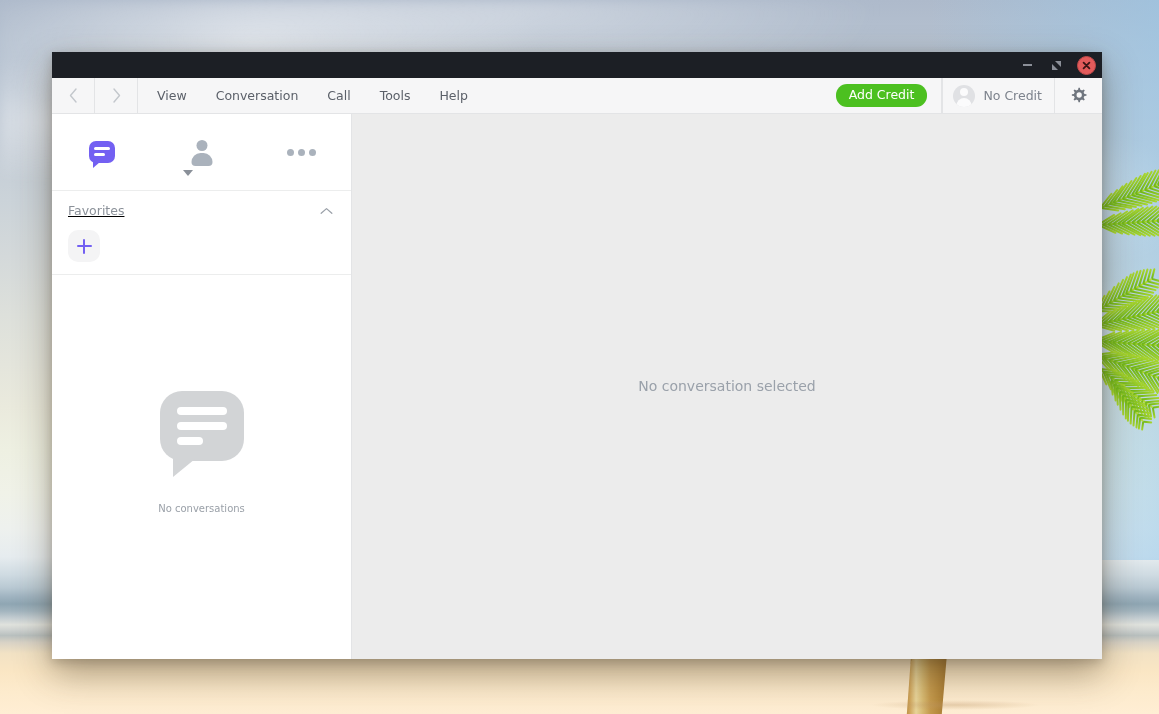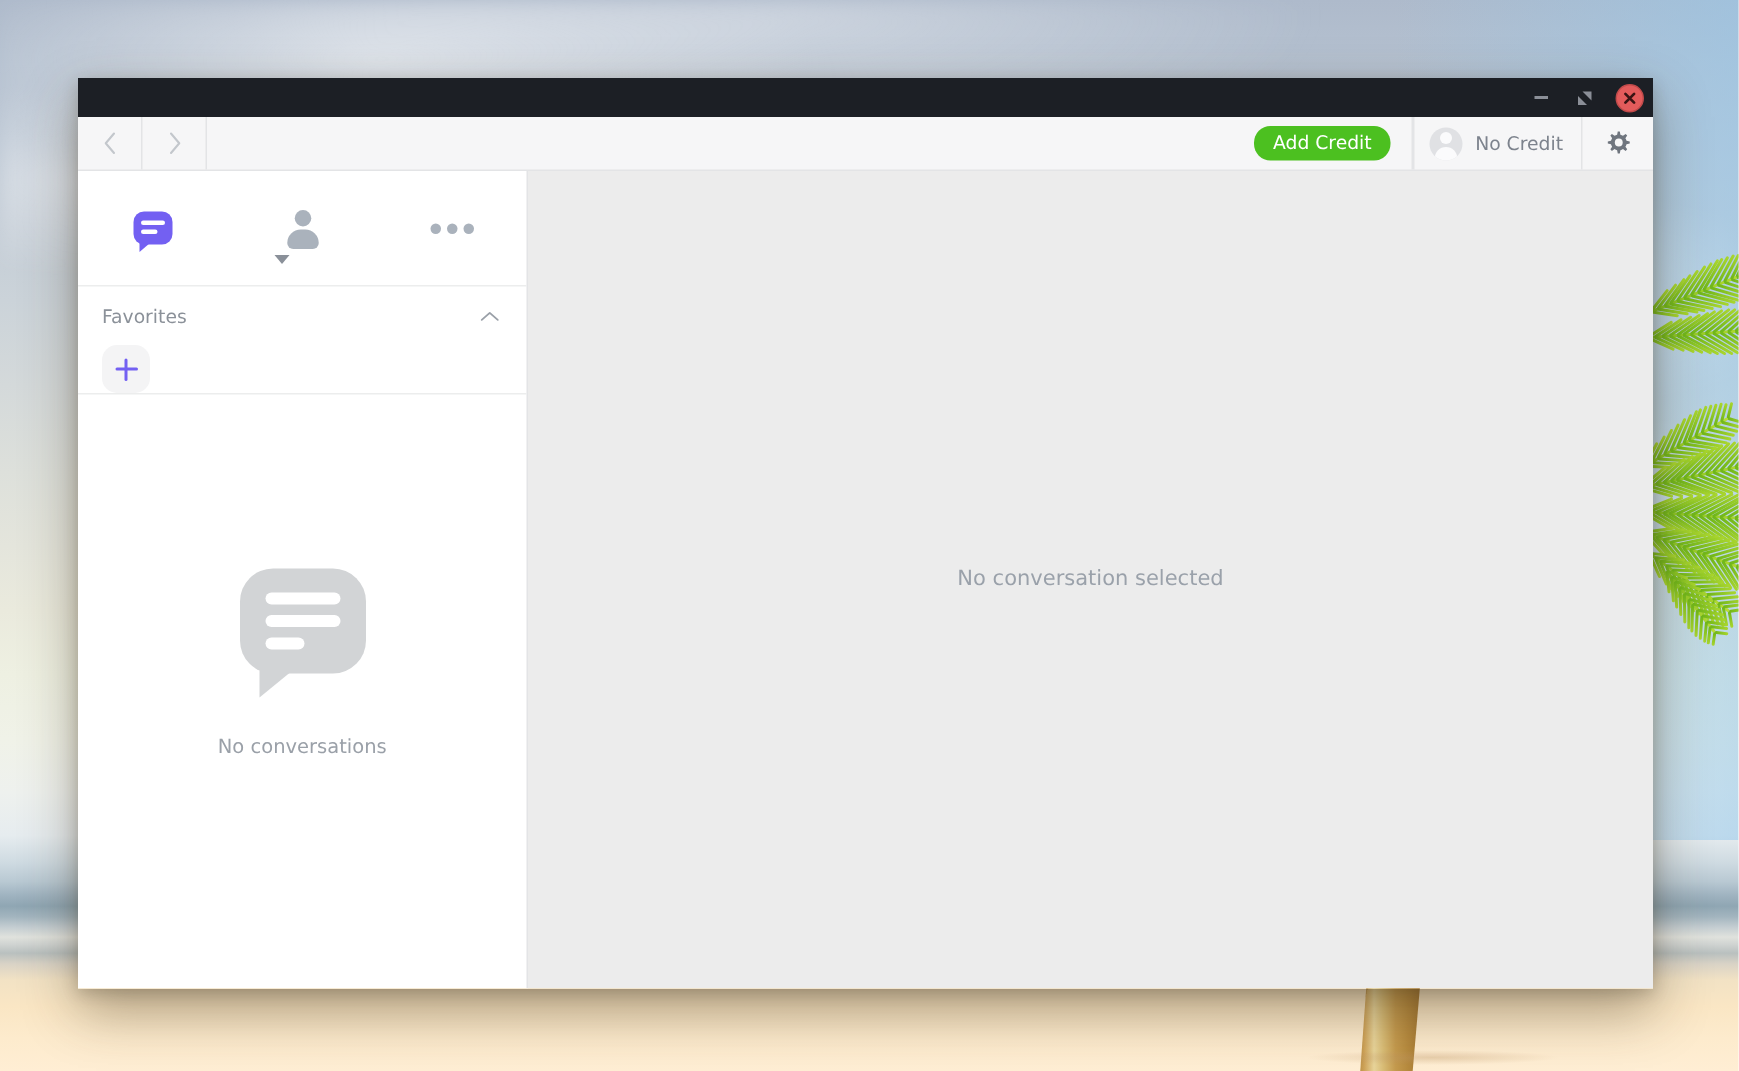--- a/index.html
+++ b/index.html
@@ -370,20 +370,22 @@
     width: 100%;
     padding: 0;
   }
   #search-input::placeholder { color: #a7adb5; }
   #compose-btn { cursor: pointer; display:flex; }
 
   
   #favorites-section {
     border-bottom: 1px solid #eceded;
     flex: none;
+    padding-bottom: 12px;
+    text-decoration: underline;
   }
   #favorites-header {
     display: flex;
     align-items: center;
     padding: 12px 18px 2px 16px;
   }
   #favorites-label {
     font-size: 12.5px;
     color: #8b9199;
   }
@@ -437,21 +439,21 @@
   }
   .bb-line {
     position: absolute;
     background: #ffffff;
     height: 8px;
     border-radius: 4px;
     left: 17px;
   }
   #no-conversations-label {
     margin-top: 42px;
-    font-size: 13px;
+    font-size: 10px;
     color: #9aa0a8;
   }
 
   
   #main-content {
     flex: 1;
     background: #ececec;
     display: flex;
     align-items: flex-start;
     justify-content: center;
@@ -749,20 +751,27 @@
       <svg width="9" height="15" viewBox="0 0 9 15">
         <path d="M7 1 L1.5 7.5 L7 14" stroke="#c3c7cc" stroke-width="1.4" fill="none" stroke-linecap="round" stroke-linejoin="round"></path>
       </svg>
     </div>
     <div class="nav-arrow">
       <svg width="9" height="15" viewBox="0 0 9 15">
         <path d="M2 1 L7.5 7.5 L2 14" stroke="#c3c7cc" stroke-width="1.4" fill="none" stroke-linecap="round" stroke-linejoin="round"></path>
       </svg>
     </div>
 
+    <div id="menu-items">
+      <span class="menu-item">View</span>
+      <span class="menu-item">Conversation</span>
+      <span class="menu-item">Call</span>
+      <span class="menu-item">Tools</span>
+      <span class="menu-item">Help</span>
+    </div>
 
     <div id="toolbar-right">
       <div id="add-credit-wrap">
         <button id="add-credit-btn">Add Credit</button>
       </div>
       <div id="credit-group">
         <div id="avatar">
           <div class="head"></div>
           <div class="body"></div>
         </div>

